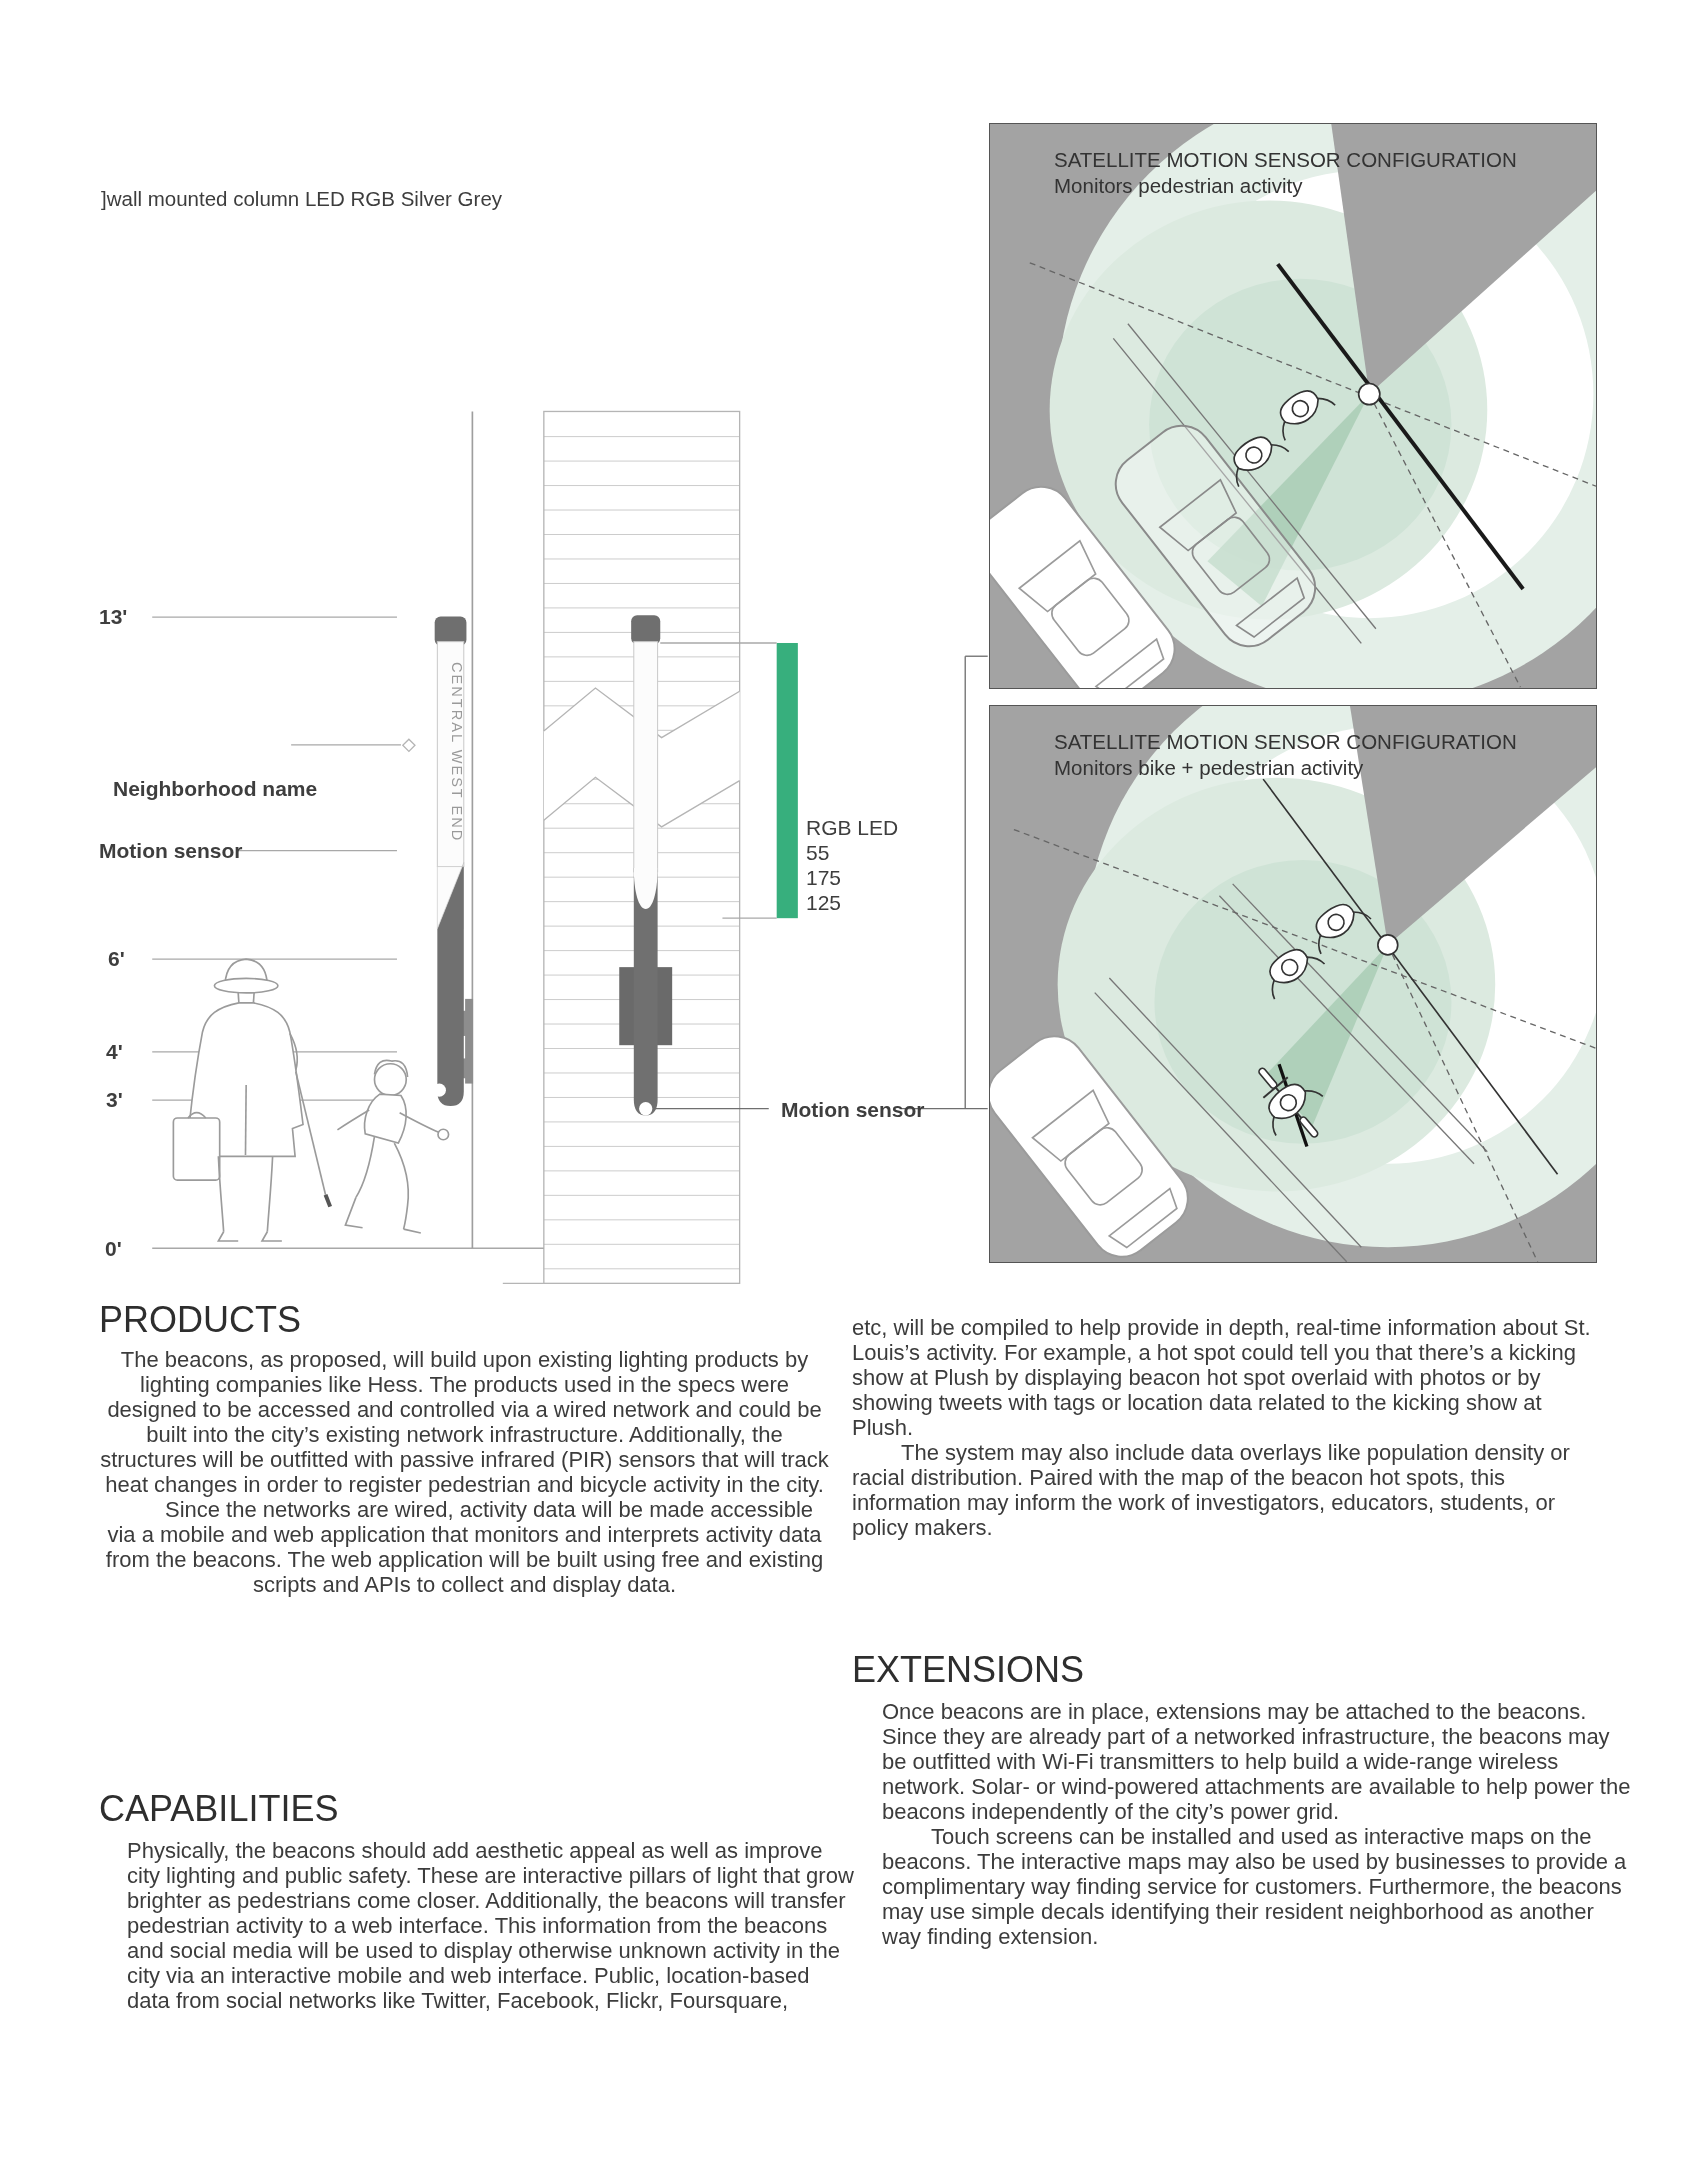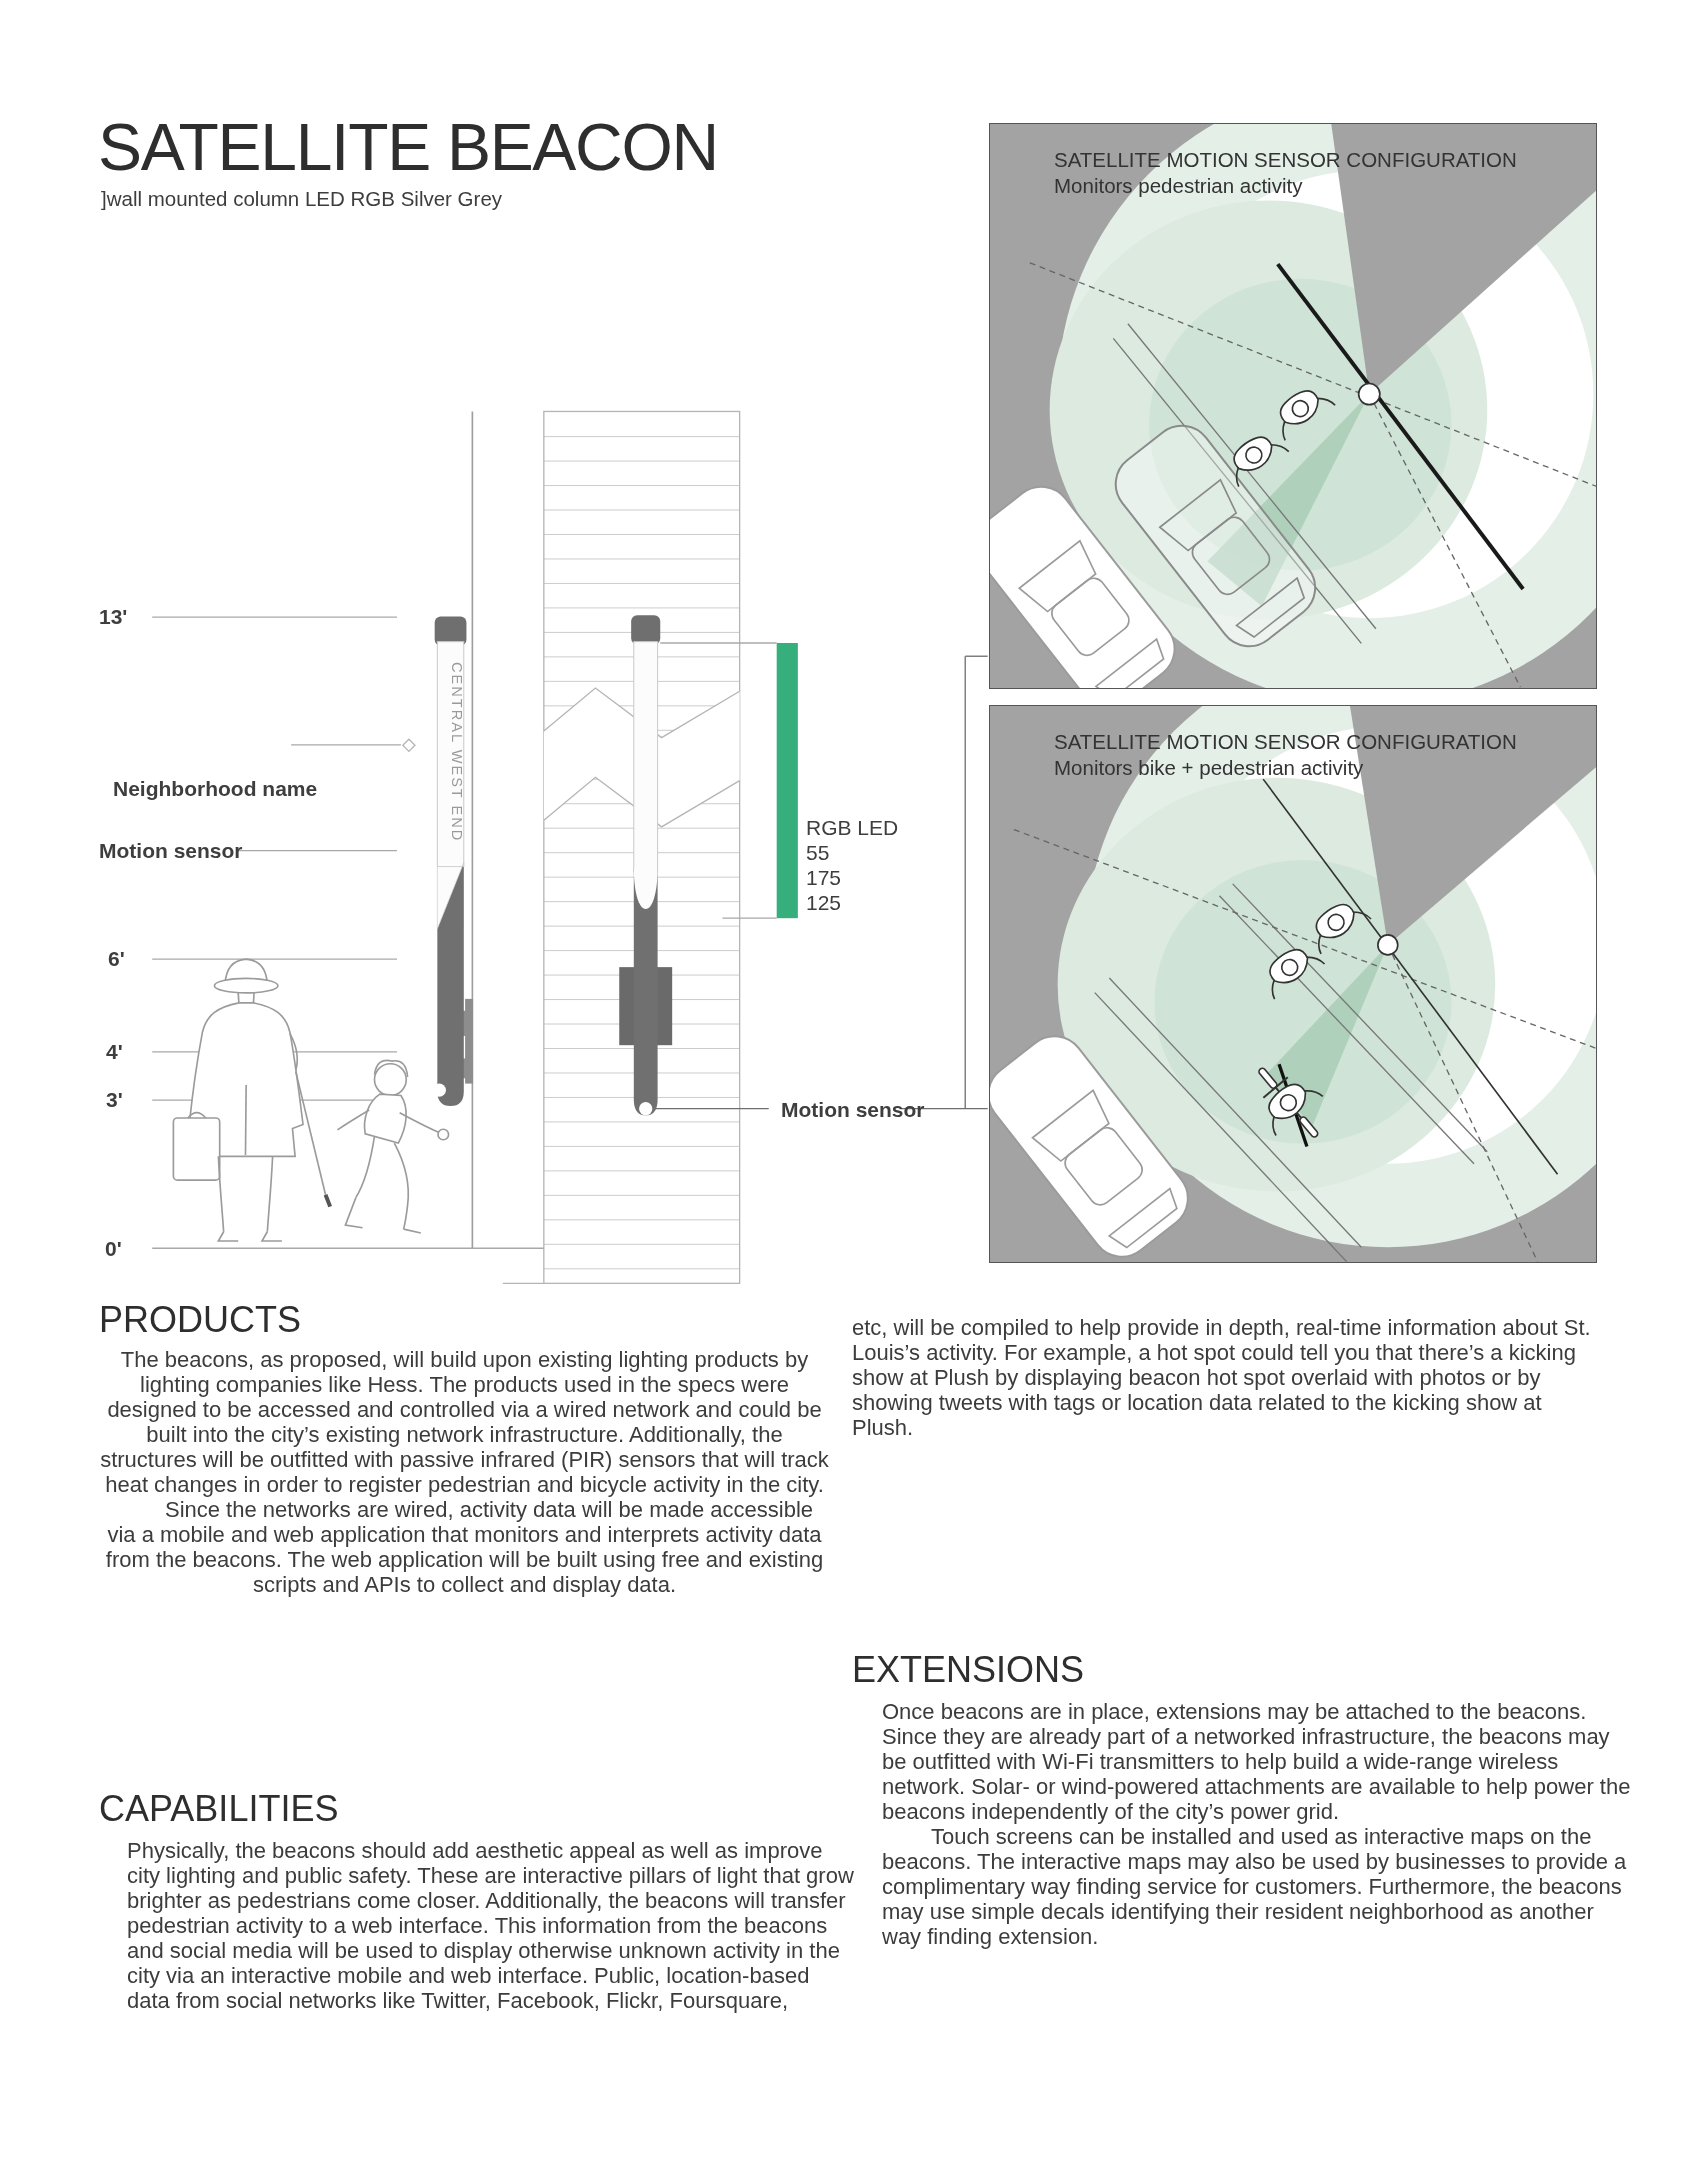--- a/index.html
+++ b/index.html
@@ -116,21 +116,20 @@
       <path d="M558 1678 C538 1690 522 1700 510 1708" fill="none"></path>
       <path d="M604 1682 C630 1696 650 1706 664 1712" fill="none"></path>
       <circle cx="670" cy="1715" r="8"></circle>
       <path d="M596 1728 C612 1758 620 1792 616 1822 C614 1840 612 1850 610 1858" fill="none"></path>
       <path d="M610 1858 L636 1864" fill="none"></path>
       <path d="M566 1718 C560 1756 552 1788 538 1810" fill="none"></path>
       <path d="M538 1810 L522 1852 L548 1856" fill="none"></path>
     </g>
   </svg>
 
-  <div class="doc-title">SATELLITE BEACON</div>
   <div class="doc-subtitle">]wall mounted column LED RGB Silver Grey</div>
 
   <div class="lbl" style="left:99px;top:605px;">13'</div>
   <div class="lbl" style="left:113px;top:733px;margin-top:44px;">Neighborhood name</div>
   <div class="lbl" style="left:99px;top:839px;">Motion sensor</div>
   <div class="lbl" style="left:108px;top:947px;">6'</div>
   <div class="lbl" style="left:106px;top:1040px;">4'</div>
   <div class="lbl" style="left:106px;top:1088px;">3'</div>
   <div class="lbl" style="left:105px;top:1237px;">0'</div>
   <div class="beacon-name">CENTRAL WEST END</div>
@@ -265,20 +264,21 @@
     <p class="indent">Since the networks are wired, activity data will be made accessible via a mobile and web application that monitors and interprets activity data from the beacons. The web application will be built using free and existing scripts and APIs to collect and display data.</p>
   </div>
 
   <div class="sec-head" style="left:99px;top:1790px;">CAPABILITIES</div>
   <div class="col" style="left:99px;top:1838px;width:731px;margin-left:28px;">
     <p>Physically, the beacons should add aesthetic appeal as well as improve city lighting and public safety. These are interactive pillars of light that grow brighter as pedestrians come closer. Additionally, the beacons will transfer pedestrian activity to a web interface. This information from the beacons and social media will be used to display otherwise unknown activity in the city via an interactive mobile and web interface. Public, location-based data from social networks like Twitter, Facebook, Flickr, Foursquare,</p>
   </div>
 
   <div class="col" style="left:852px;top:1315px;width:754px;">
     <p>etc, will be compiled to help provide in depth, real-time information about St. Louis’s activity. For example, a hot spot could tell you that there’s a kicking show at Plush by displaying beacon hot spot overlaid with photos or by showing tweets with tags or location data related to the kicking show at Plush.</p>
+    <p class="indent">The system may also include data overlays like population density or racial distribution. Paired with the map of the beacon hot spots, this information may inform the work of investigators, educators, students, or policy makers.</p>
   </div>
 
   <div class="sec-head" style="left:852px;top:1651px;">EXTENSIONS</div>
   <div class="col" style="left:876px;top:1699px;width:754px;margin-left:6px;">
     <p>Once beacons are in place, extensions may be attached to the beacons. Since they are already part of a networked infrastructure, the beacons may be outfitted with Wi-Fi transmitters to help build a wide-range wireless network. Solar- or wind-powered attachments are available to help power the beacons independently of the city’s power grid.</p>
     <p class="indent">Touch screens can be installed and used as interactive maps on the beacons. The interactive maps may also be used by businesses to provide a complimentary way finding service for customers. Furthermore, the beacons may use simple decals identifying their resident neighborhood as another way finding extension.</p>
   </div>
 
 </div>
 

